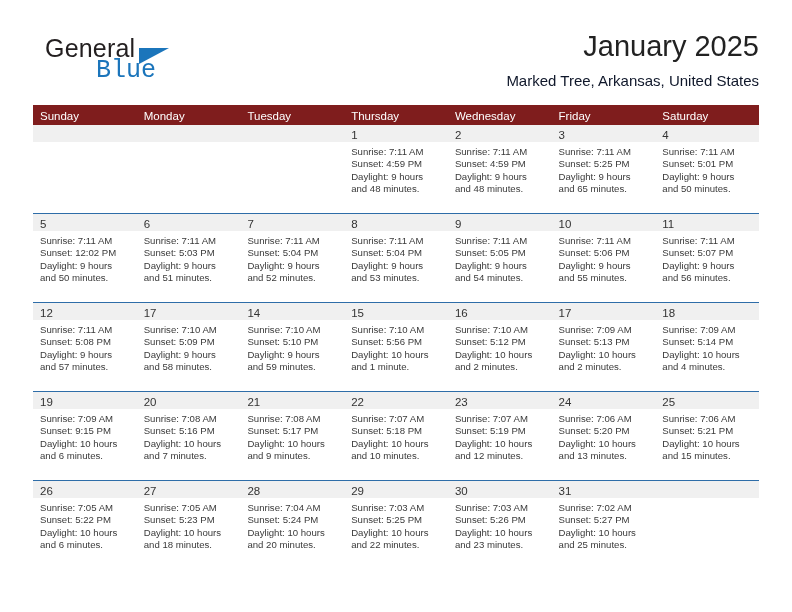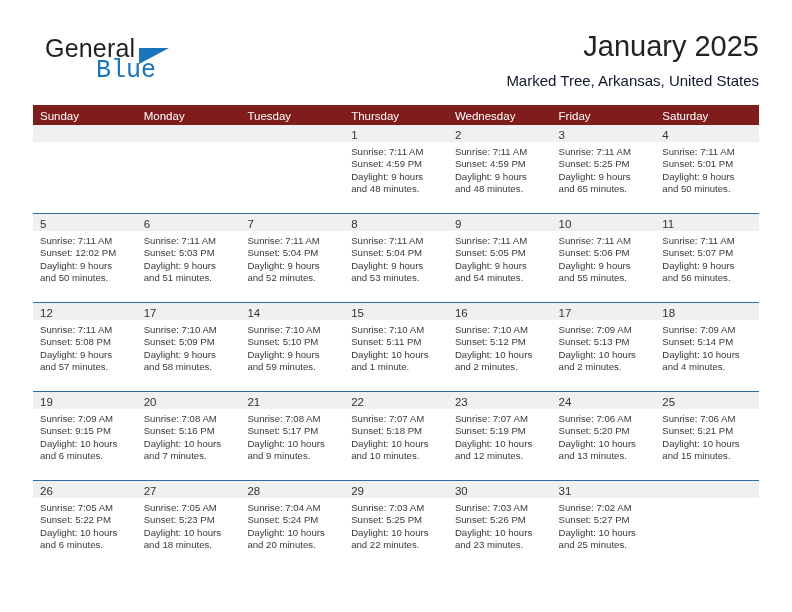--- a/index.html
+++ b/index.html
@@ -318,21 +318,21 @@
               <div>Sunrise: 7:10 AM</div>
               <div>Sunset: 5:10 PM</div>
               <div>Daylight: 9 hours</div>
               <div>and 59 minutes.</div>
             </div>
           </div>
           <div class="daycell">
             <div class="daynum-strip"><span class="daynum">15</span></div>
             <div class="dayinfo">
               <div>Sunrise: 7:10 AM</div>
-              <div>Sunset: 5:11 PM</div>
+              <div>Sunset: 5:56 PM</div>
               <div>Daylight: 10 hours</div>
               <div>and 1 minute.</div>
             </div>
           </div>
           <div class="daycell">
             <div class="daynum-strip"><span class="daynum">16</span></div>
             <div class="dayinfo">
               <div>Sunrise: 7:10 AM</div>
               <div>Sunset: 5:12 PM</div>
               <div>Daylight: 10 hours</div>

